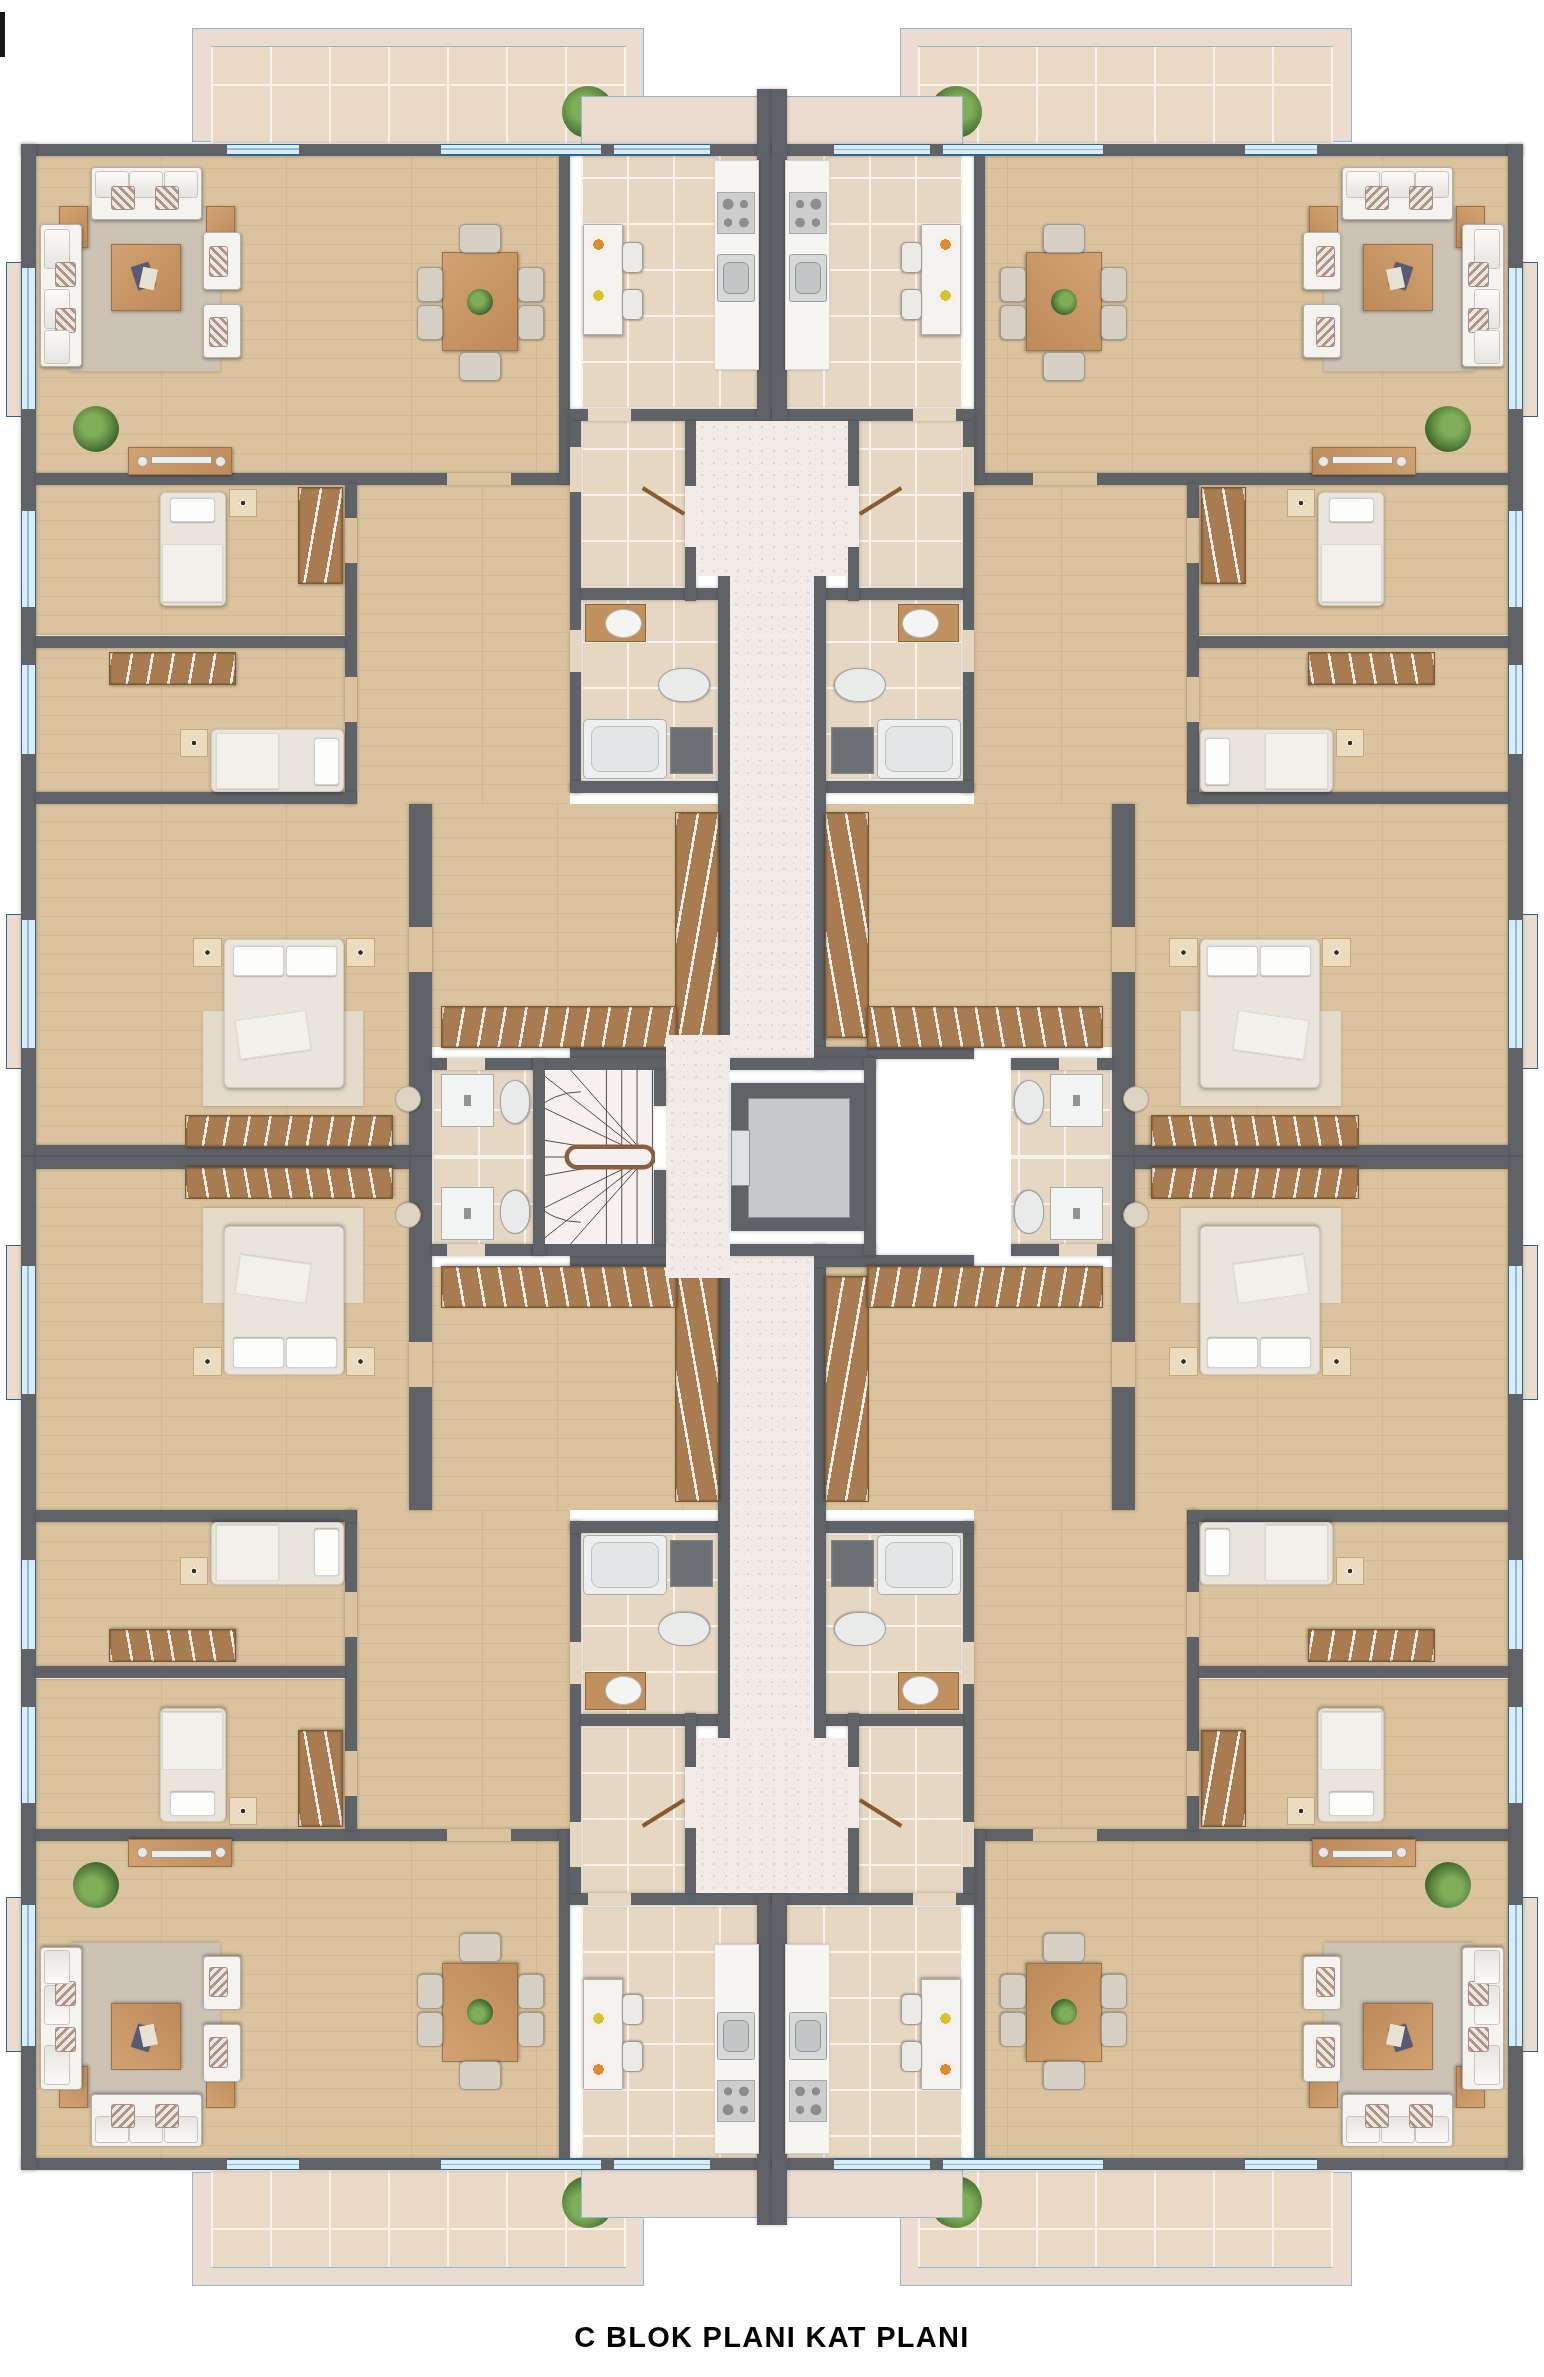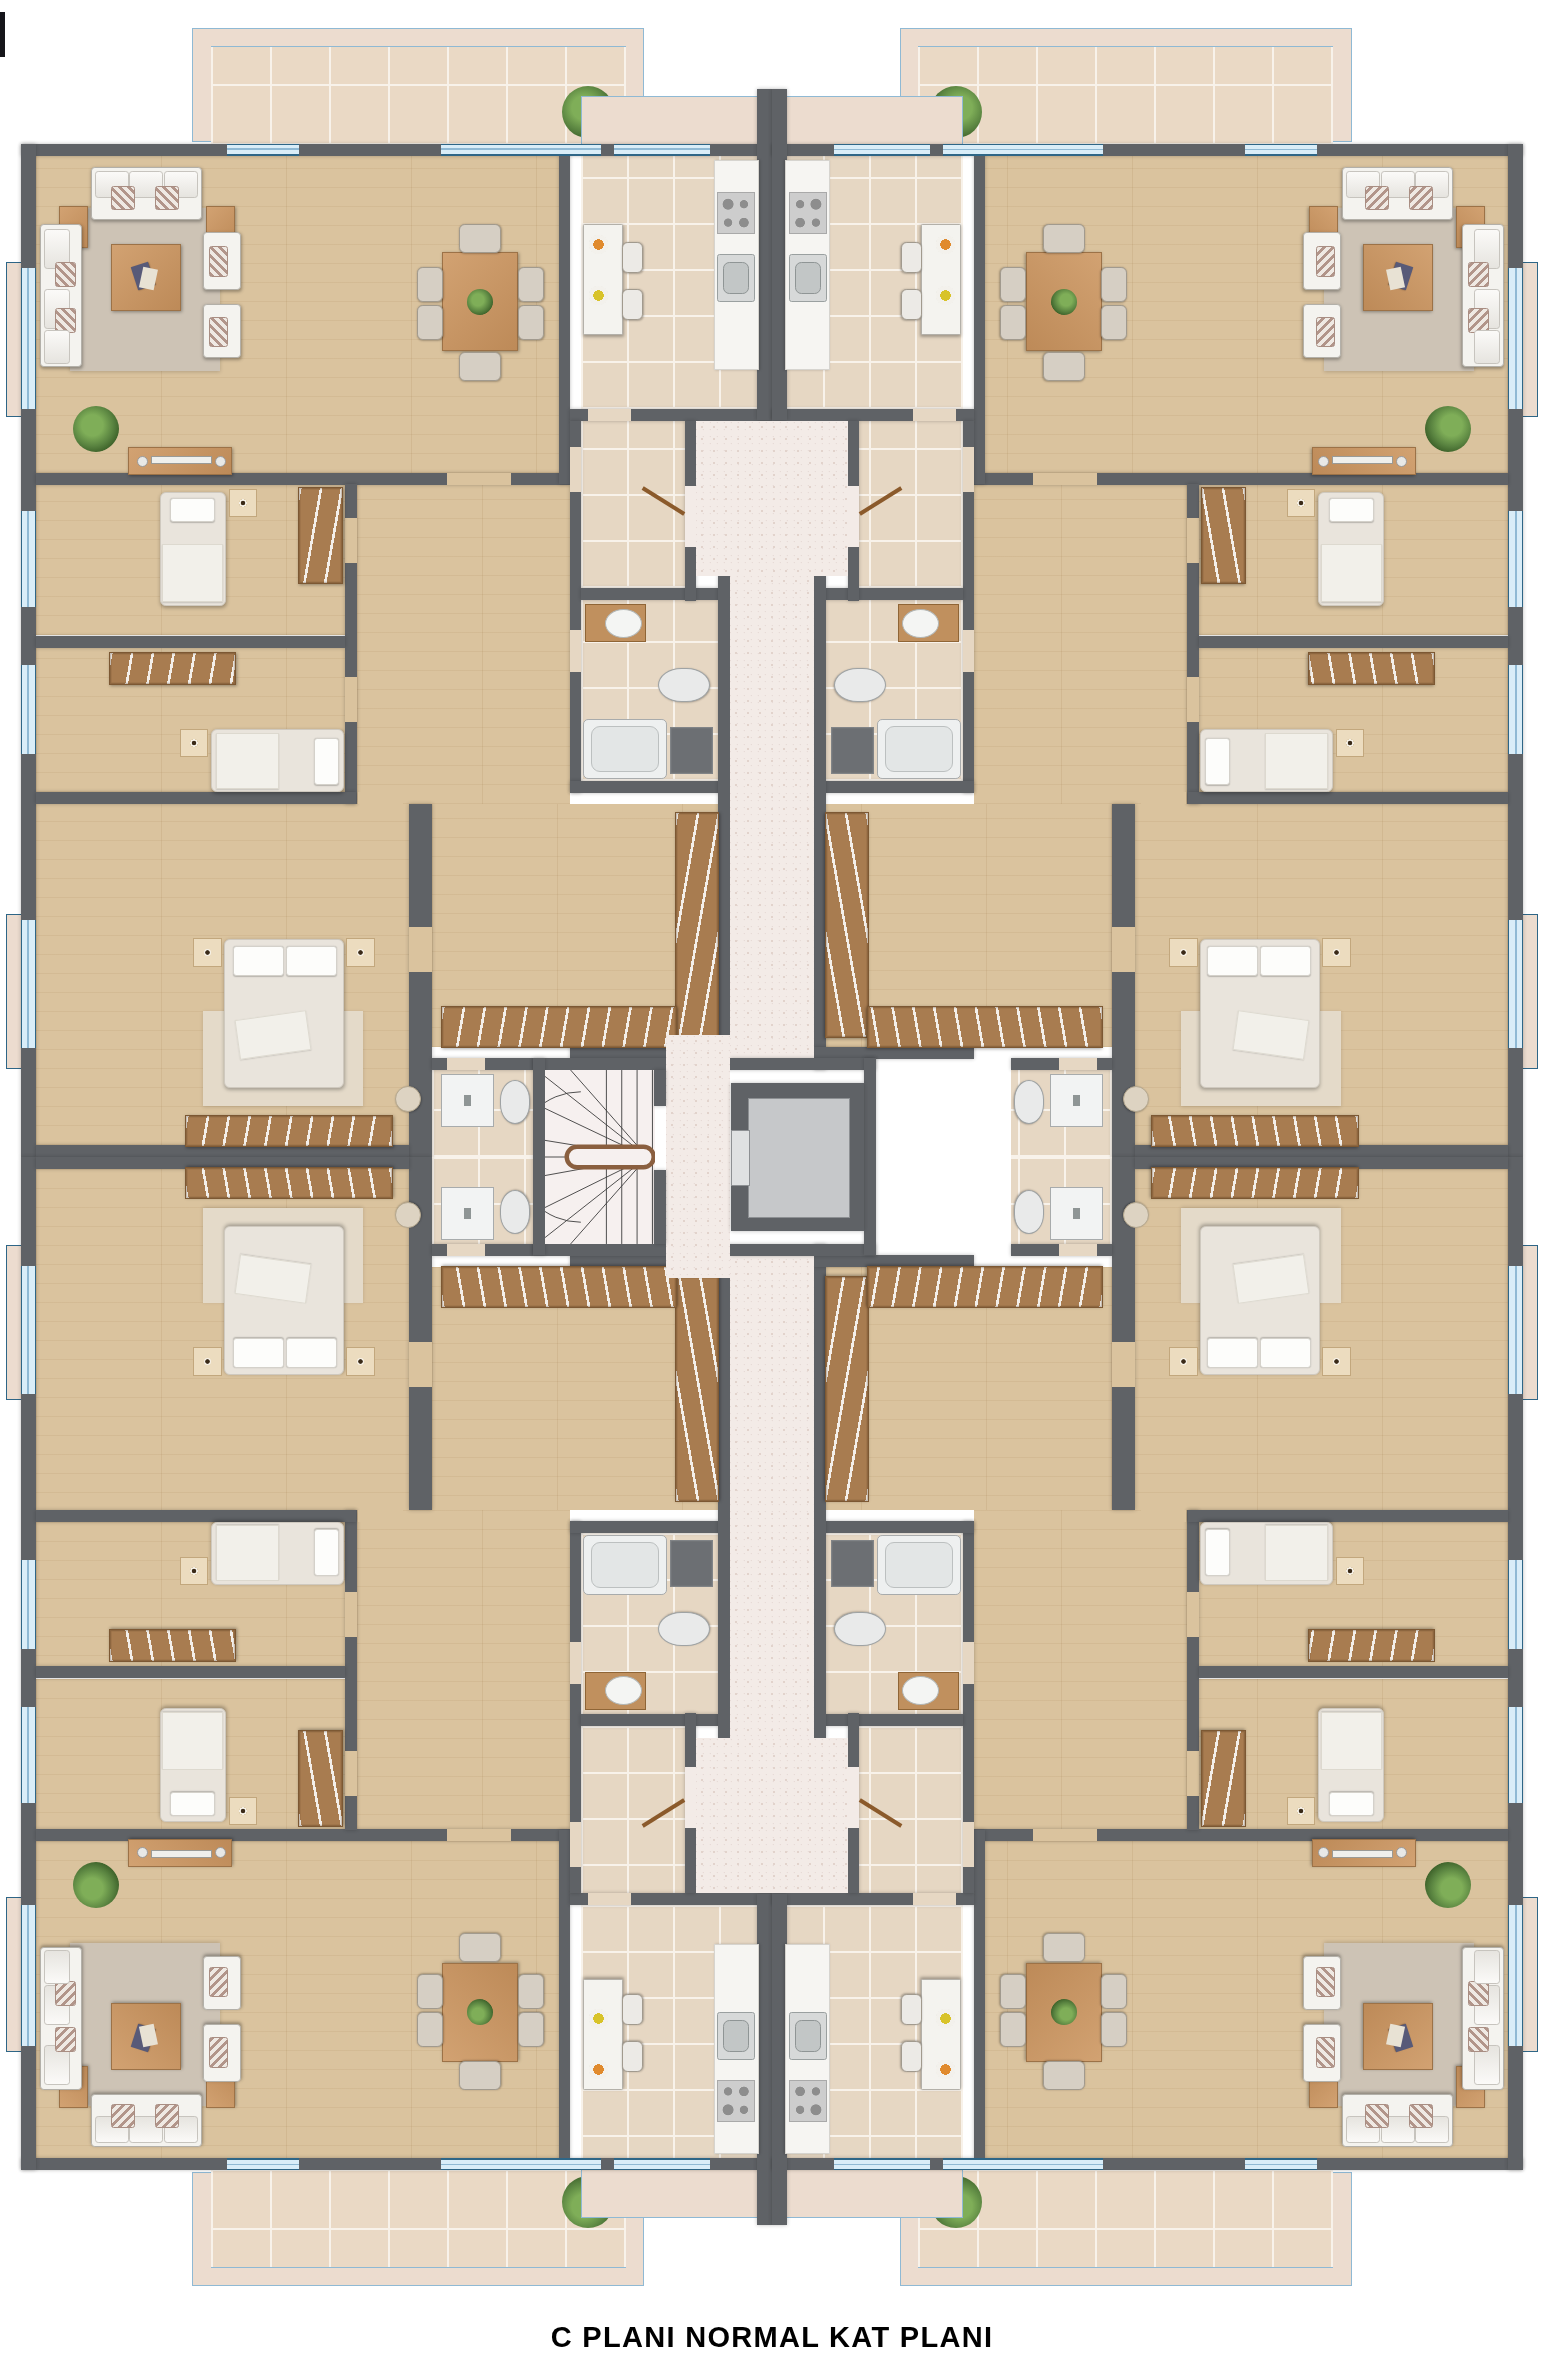--- a/index.html
+++ b/index.html
@@ -724,15 +724,15 @@
         <path d="M 56 34 A 102 102 0 0 0 56 238"></path>
       </g>
       <rect x="34" y="120" width="136" height="32" rx="16" fill="var(--stair_floor)" stroke="#8a5f3f" stroke-width="7"></rect>
     </svg>
   </div>
 
   <div class="w" style="left:731px;top:1083px;width:133px;height:148px;z-index:4;"></div>
   <div class="abs" style="left:748px;top:1098px;width:100px;height:118px;background:var(--elevator);border:1.9px solid #8d9093;z-index:4;"></div>
   <div class="abs" style="left:731px;top:1130px;width:16.6px;height:54px;background:#dfe1e2;border:0.6px solid #8d9093;z-index:5;"></div>
 
-  <div id="caption">C PLANI NORMAL KAT PLANI</div>
+  <div id="caption">C BLOK PLANI KAT PLANI</div>
 </div>
 
 
 </body></html>

